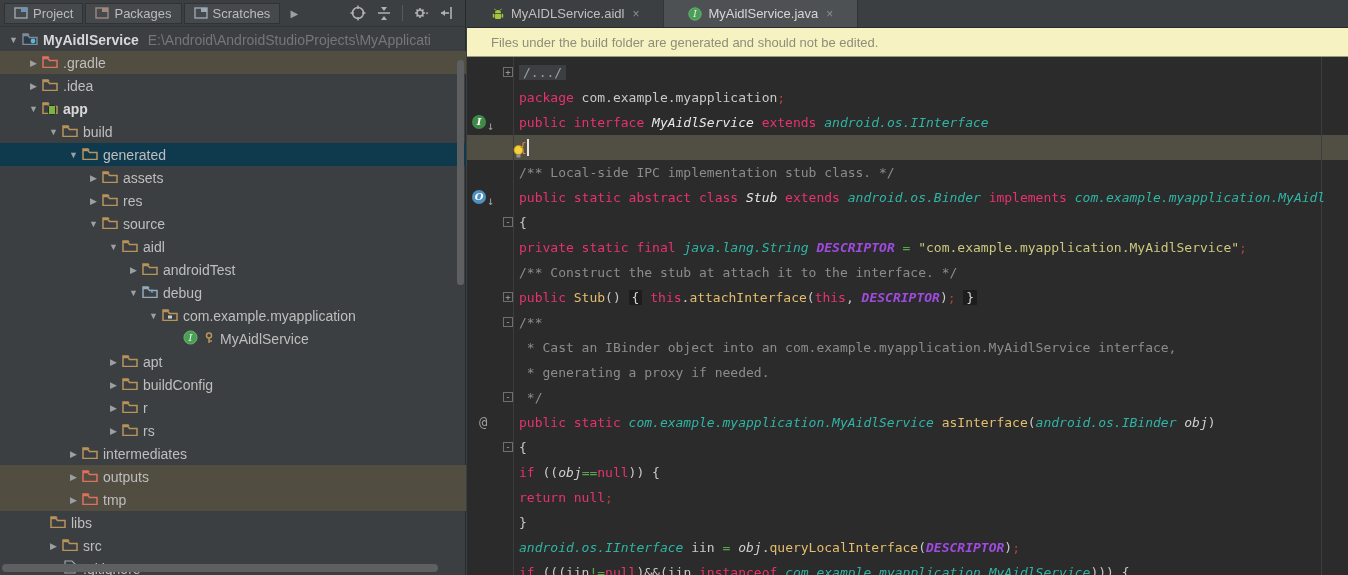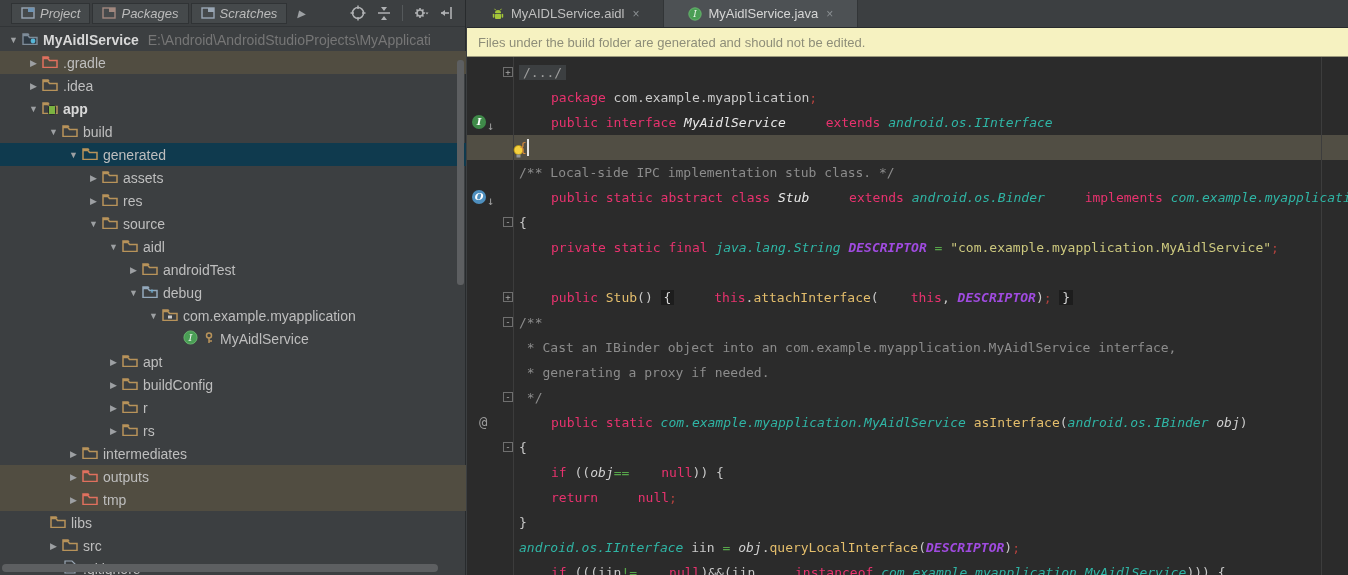--- a/index.html
+++ b/index.html
@@ -4,21 +4,21 @@
 <style>
   * { margin:0; padding:0; box-sizing:border-box; }
   html,body { background:#2B2B2B; }
   #app {
     position:relative; width:1348px; height:575px; overflow:hidden;
     background:#3C3F41; font-family:"Liberation Sans", sans-serif;
     -webkit-font-smoothing:antialiased;
   }
   
   #project-panel { position:absolute; left:0; top:0; width:466px; height:575px; background:#3C3F41; border-right:1px solid #282B2D; }
-  #panel-toolbar { position:absolute; left:0; top:0; width:100%; height:27px; background:#3C3F41; border-bottom:1px solid #323537; display:flex; align-items:center; padding-left:11px;font-style:italic; }
+  #panel-toolbar { position:absolute; left:0; top:0; width:100%; height:27px; background:#3C3F41; border-bottom:1px solid #323537; display:flex; align-items:center; padding-left:4px; }
   .view-tab { display:flex; align-items:center; gap:5px; height:21px; padding:0 9px; margin-right:2px; background:#45494B; border:1px solid #303335; color:#BBBBBB; font-size:13px; cursor:default; }
   .view-tab .vt-icon { width:14px; height:12px; display:inline-block; }
   .tb-chevron { color:#9DA0A3; font-size:10px; margin-left:8px; }
   #toolbar-right { margin-left:auto; display:flex; align-items:center; gap:10px; padding-right:10px; }
   .tb-ico { width:16px; height:16px; display:inline-block; }
   .tb-sep { width:1px; height:16px; background:#55595B; }
   
   #tree { position:absolute; left:0; top:28px; width:466px; height:547px; overflow:hidden; }
   .tree-row { display:flex; align-items:center; height:23px; white-space:nowrap; overflow:hidden; font-size:14px; color:#BEBEBE; width:466px; }
   .tree-row.sel-olive { background:#514D41; }
@@ -29,36 +29,36 @@
   .tr-suffix { color:#767676; margin-left:9px; font-size:14px; }
   #panel-hscroll { position:absolute; left:2px; top:564px; width:436px; height:8px; background:#5D5F61; border-radius:4px; }
   #panel-vscroll { position:absolute; left:457px; top:60px; width:7px; height:225px; background:#5D5F61; border-radius:3px; }
   
   #editor-area { position:absolute; left:467px; top:0; width:881px; height:575px; background:#2B2B2B; }
   #tabbar { position:absolute; left:0; top:0; width:100%; height:28px; background:#3C3F41; border-bottom:1px solid #282B2D; display:flex; }
   .ed-tab { display:flex; align-items:center; gap:6px; padding:0 24px; font-size:13px; color:#BFBFBF; background:#3C3F41; border-right:1px solid #323537; cursor:default; }
   .ed-tab.active { background:#4D5154; color:#D6D6D6; }
   .tab-close { color:#8A8F92; font-size:12px; margin-left:2px; }
   .tab-ico { width:14px; height:14px; display:inline-block; }
-  #banner { position:absolute; left:0; top:28px; width:100%; height:29px; background:#F6F2C1; color:#8E8E79; font-size:13px; display:flex; align-items:center; padding-left:11px; border-bottom:1px solid #9C9A7D; }
+  #banner { position:absolute; left:0; top:28px; width:100%; height:29px; background:#F6F2C1; color:#8E8E79; font-size:13px; display:flex; align-items:center; padding-left:24px; border-bottom:1px solid #9C9A7D; }
   #editor { position:absolute; left:0; top:57px; width:100%; height:518px; background:#2B2B2B; overflow:hidden; font-family:"DejaVu Sans Mono", monospace; font-size:13px; }
   #gutter-line { position:absolute; left:46px; top:0; width:1px; height:100%; background:#3C3C3C; }
   #stripe-line { position:absolute; left:854px; top:0; width:1px; height:100%; background:#3D3D3D; }
   #caret-band { position:absolute; left:0; width:881px; height:25px; background:#514E44; }
   .code-line { position:absolute; left:0; width:881px; height:25px; line-height:25px; white-space:pre; }
   .cl-text { position:absolute; left:52px; top:0; height:25px; }
   .gut { position:absolute; left:0; top:0; width:46px; height:25px; }
   .fold-box { position:absolute; left:36px; top:7px; width:10px; height:10px; border:1px solid #6F6F6F; color:#A9A9A9; font-size:9px; line-height:8px; text-align:center; background:#2B2B2B; }
   .g-circle { position:absolute; left:5px; top:5px; width:14px; height:14px; border-radius:50%; color:#FFF; font:bold italic 10px/14px "DejaVu Serif", serif; text-align:center; }
   .g-arrow { position:absolute; left:20px; top:4px; color:#9E9E9E; font-size:12px; }
   .g-at { position:absolute; left:12px; top:0; color:#9C9C9C; font-size:14px; line-height:25px; }
   .bulb { position:absolute; left:46px; top:6px; width:11px; height:13px; }
   .caret { display:inline-block; width:2px; height:17px; background:#E6E6E6; vertical-align:-4px; }
   
-  .c-kw  { color:#E8326E;margin-left:32px; }
+  .c-kw  { color:#E8326E; }
   .c-type{ color:#2FB5A5; font-style:italic; }
   .c-cls { color:#E8E8E8; font-style:italic; }
   .c-mth { color:#E4BE6C; }
   .c-fld { color:#A04BE0; font-style:italic; font-weight:bold; }
   .c-str { color:#CCC87E; }
   .c-cmt { color:#8C8C8C; }
   .c-pln { color:#C9C9C9; }
   .c-var { color:#CFCFCF; font-style:italic; }
   .c-semi{ color:#B1423E; }
   .c-op  { color:#57A64A; }
@@ -422,21 +422,21 @@
           <div class="code-line" style="top: 28px;"><span class="gut"></span><span class="cl-text"><span class="c-kw">package</span><span class="c-pln"> com.example.myapplication</span><span class="c-semi">;</span></span></div>
           <div class="code-line" style="top: 53px;"><span class="gut"><span class="g-circle" style="background:#3F8A49">I</span><span class="g-arrow">↓</span></span><span class="cl-text"><span class="c-kw">public interface </span><span class="c-cls">MyAidlService</span><span class="c-kw"> extends </span><span class="c-type">android.os.IInterface</span></span></div>
           <div class="code-line" style="top: 78px;"><span class="gut"></span><span class="bulb"><svg width="11" height="13">
                 <circle cx="5.5" cy="5" r="4.5" fill="#F4D03F" stroke="#B7950B" stroke-width="0.8"></circle>
                 <rect x="3.5" y="9.5" width="4" height="3" fill="#909497"></rect>
               </svg></span><span class="cl-text"><span class="c-obr">{</span><span class="caret"></span></span></div>
           <div class="code-line" style="top: 103px; text-decoration: underline;"><span class="gut"></span><span class="cl-text"><span class="c-cmt">/** Local-side IPC implementation stub class. */</span></span></div>
           <div class="code-line" style="top: 128px;"><span class="gut"><span class="g-circle" style="background:#4E8FBE">O</span><span class="g-arrow">↓</span></span><span class="cl-text"><span class="c-kw">public static abstract class </span><span class="c-cls">Stub</span><span class="c-kw"> extends </span><span class="c-type">android.os.Binder</span><span class="c-kw"> implements </span><span class="c-type">com.example.myapplication.MyAidl</span></span></div>
           <div class="code-line" style="top: 153px;"><span class="gut"><span class="fold-box">-</span></span><span class="cl-text"><span class="c-pln">{</span></span></div>
           <div class="code-line" style="top: 178px;"><span class="gut"></span><span class="cl-text"><span class="c-kw">private static final </span><span class="c-type">java.lang.String</span><span class="c-pln"> </span><span class="c-fld">DESCRIPTOR</span><span class="c-pln"> </span><span class="c-op">=</span><span class="c-pln"> </span><span class="c-str">"com.example.myapplication.MyAidlService"</span><span class="c-semi">;</span></span></div>
-          <div class="code-line" style="top: 203px;"><span class="gut"></span></div>
+          <div class="code-line" style="top: 203px;"><span class="gut"></span><span class="cl-text"><span class="c-cmt">/** Construct the stub at attach it to the interface. */</span></span></div>
           <div class="code-line" style="top: 228px;"><span class="gut"><span class="fold-box">+</span></span><span class="cl-text"><span class="c-kw">public </span><span class="c-mth">Stub</span><span class="c-pln">() </span><span class="c-brc">{</span><span class="c-pln"> </span><span class="c-kw">this</span><span class="c-pln">.</span><span class="c-mth">attachInterface</span><span class="c-pln">(</span><span class="c-kw">this</span><span class="c-pln">, </span><span class="c-fld">DESCRIPTOR</span><span class="c-pln">)</span><span class="c-semi">;</span><span class="c-pln"> </span><span class="c-brc">}</span></span></div>
           <div class="code-line" style="top: 253px;"><span class="gut"><span class="fold-box">-</span></span><span class="cl-text"><span class="c-cmt">/**</span></span></div>
           <div class="code-line" style="top: 278px;"><span class="gut"></span><span class="cl-text"><span class="c-cmt"> * Cast an IBinder object into an com.example.myapplication.MyAidlService interface,</span></span></div>
           <div class="code-line" style="top: 303px;"><span class="gut"></span><span class="cl-text"><span class="c-cmt"> * generating a proxy if needed.</span></span></div>
           <div class="code-line" style="top: 328px;"><span class="gut"><span class="fold-box">-</span></span><span class="cl-text"><span class="c-cmt"> */</span></span></div>
           <div class="code-line" style="top: 353px;"><span class="gut"><span class="g-at">@</span></span><span class="cl-text"><span class="c-kw">public static </span><span class="c-type">com.example.myapplication.MyAidlService</span><span class="c-pln"> </span><span class="c-mth">asInterface</span><span class="c-pln">(</span><span class="c-type">android.os.IBinder</span><span class="c-pln"> </span><span class="c-var">obj</span><span class="c-pln">)</span></span></div>
           <div class="code-line" style="top: 378px;"><span class="gut"><span class="fold-box">-</span></span><span class="cl-text"><span class="c-pln">{</span></span></div>
           <div class="code-line" style="top: 403px;"><span class="gut"></span><span class="cl-text"><span class="c-kw">if</span><span class="c-pln"> ((</span><span class="c-var">obj</span><span class="c-op">==</span><span class="c-kw">null</span><span class="c-pln">)) {</span></span></div>
           <div class="code-line" style="top: 428px;"><span class="gut"></span><span class="cl-text"><span class="c-kw">return</span><span class="c-pln"> </span><span class="c-kw">null</span><span class="c-semi">;</span></span></div>
           <div class="code-line" style="top: 453px;"><span class="gut"></span><span class="cl-text"><span class="c-pln">}</span></span></div>

